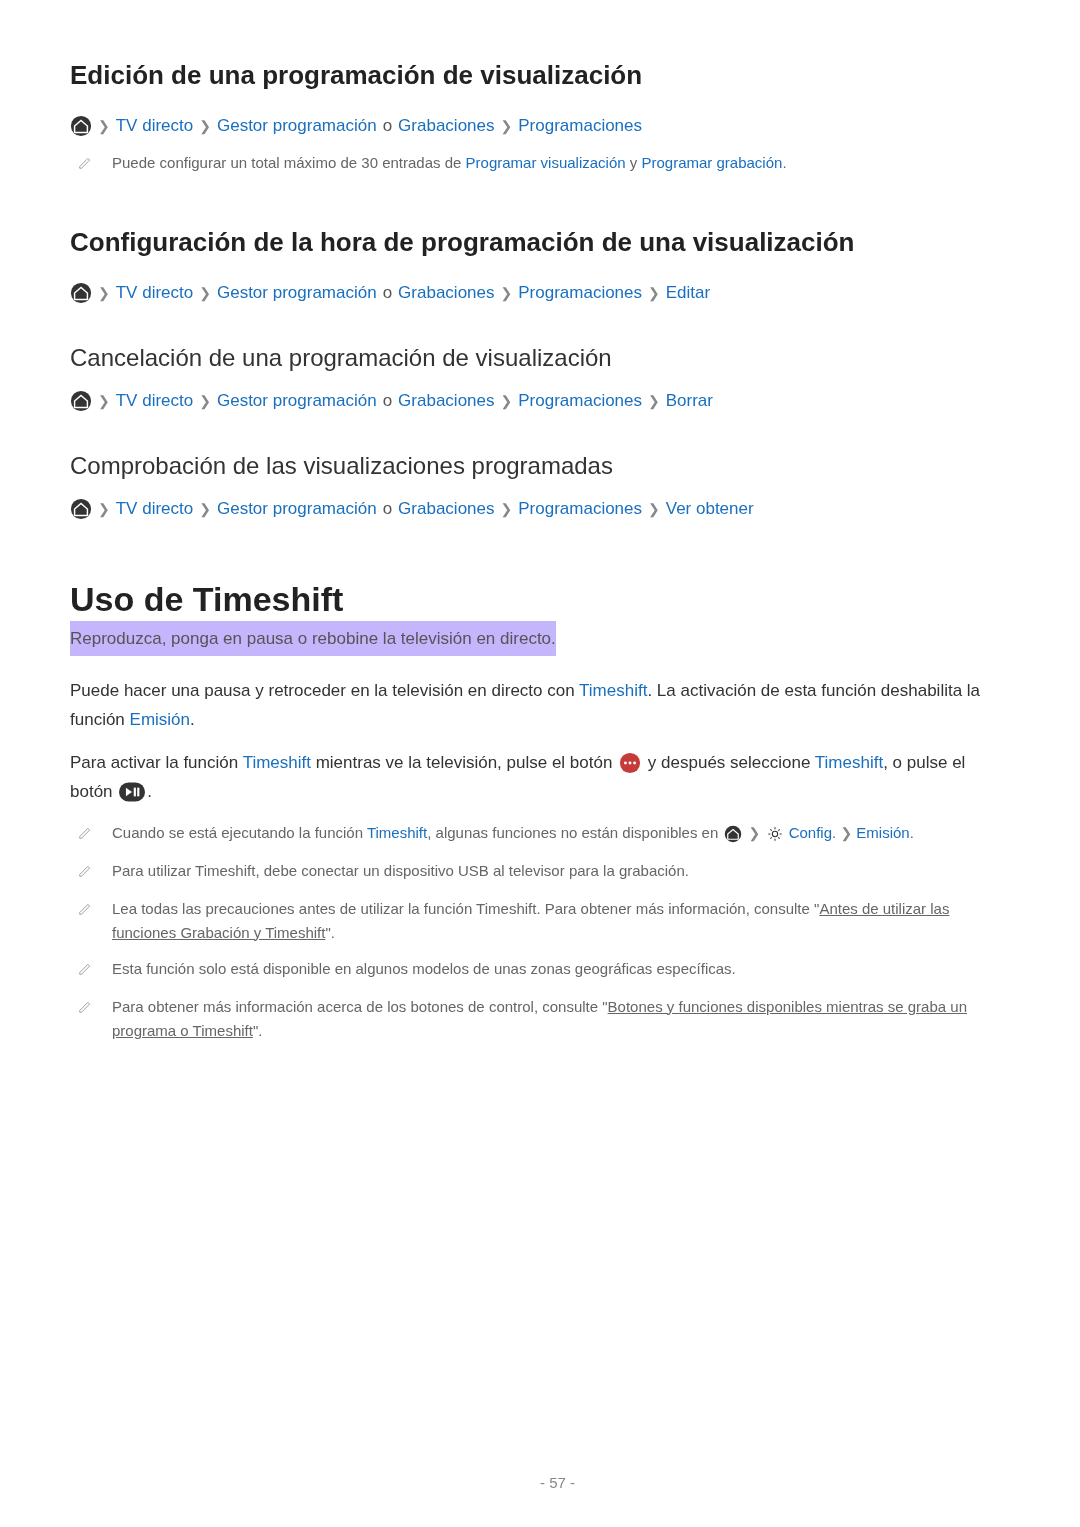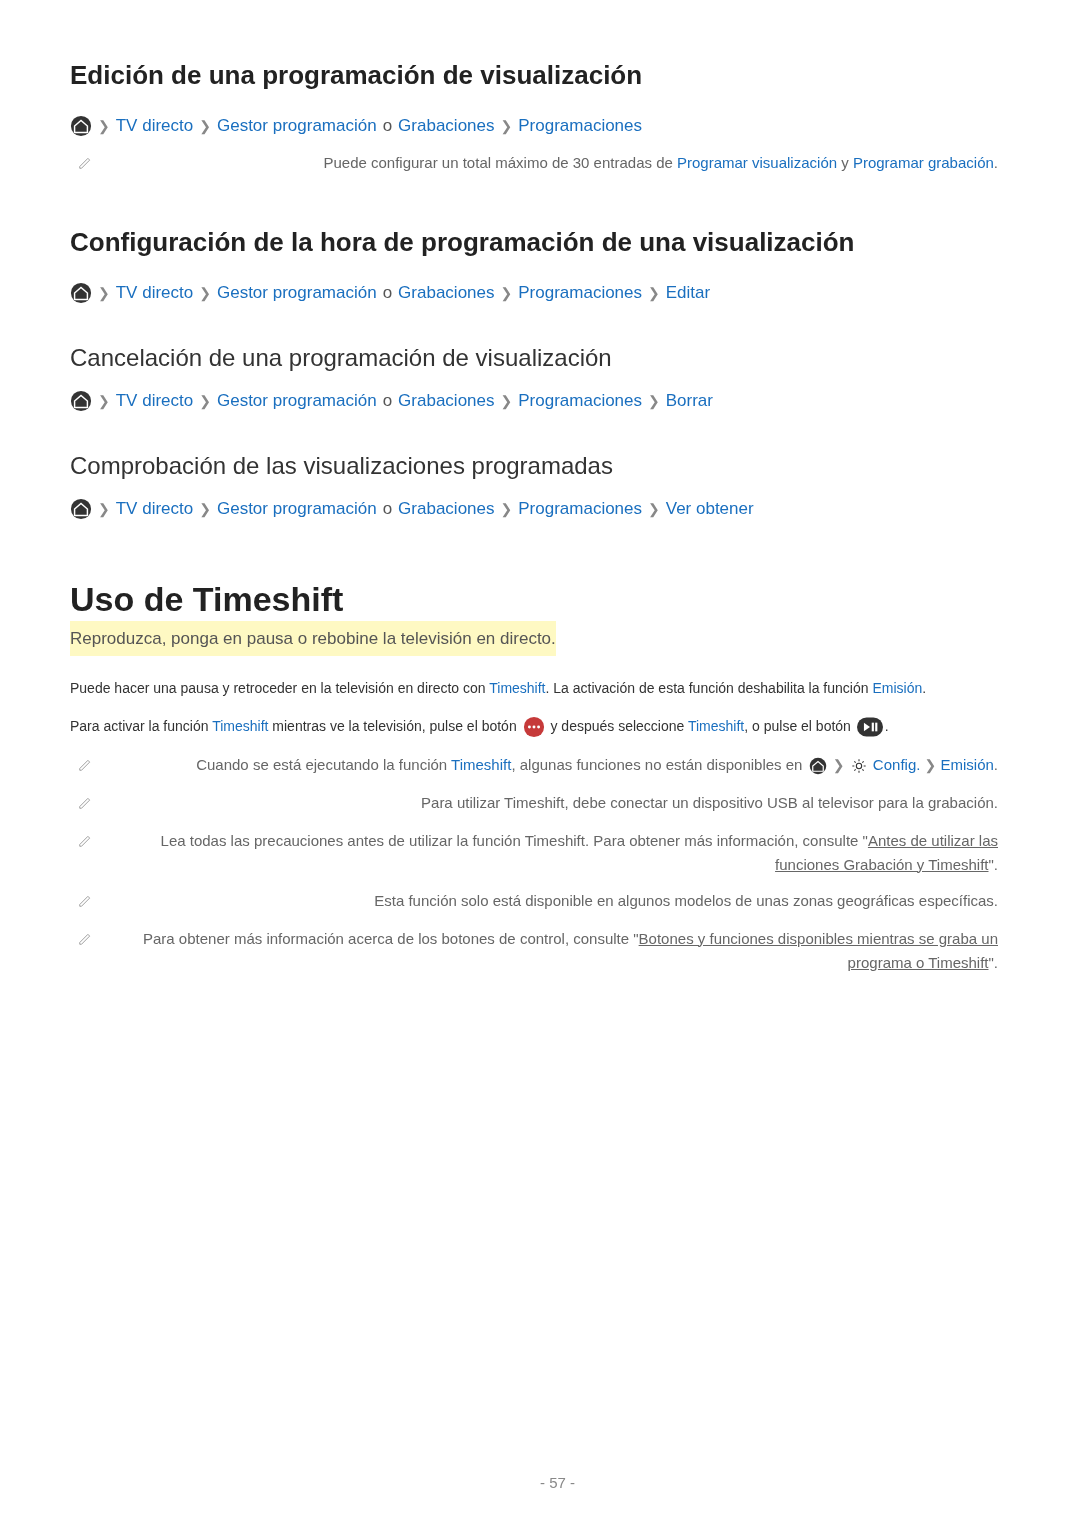--- a/index.html
+++ b/index.html
@@ -32,21 +32,21 @@
     font-size: 24px;
     font-weight: 500;
     margin: 40px 0 18px 0;
     color: #333;
   }
   .subtitle {
     font-size: 17px;
     color: #555;
     margin-bottom: 28px;
   }
-  .highlight { background: #fef9c3; padding: 8px 0; }
+  .highlight { background: #c4b5fd; padding: 8px 0; }
   .breadcrumb {
     display: flex;
     align-items: center;
     flex-wrap: wrap;
     gap: 6px;
     margin: 0 0 14px 0;
     font-size: 17px;
   }
   .crumb { color: #1a6fbf; }
   .crumb-plain { color: #555; }
@@ -64,28 +64,27 @@
   }
   .note {
     display: flex;
     align-items: flex-start;
     gap: 20px;
     font-size: 15px;
     color: #666;
     line-height: 1.6;
     margin: 0 0 12px 0;
     padding-left: 8px;
-    text-align: right;
   }
   .note .pencil-icon { flex: 0 0 auto; margin-top: 2px; }
   .note .txt { flex: 1 1 auto; }
   .link { color: #1a6fbf; }
   .underline { text-decoration: underline; }
   p.body {
-    font-size: 14px;
+    font-size: 17px;
     color: #333;
     line-height: 1.7;
     margin: 0 0 14px 0;
   }
   .pagefoot {
     position: absolute;
     left: 0; right: 0; bottom: 36px;
     text-align: center;
     color: #888;
     font-size: 15px;

